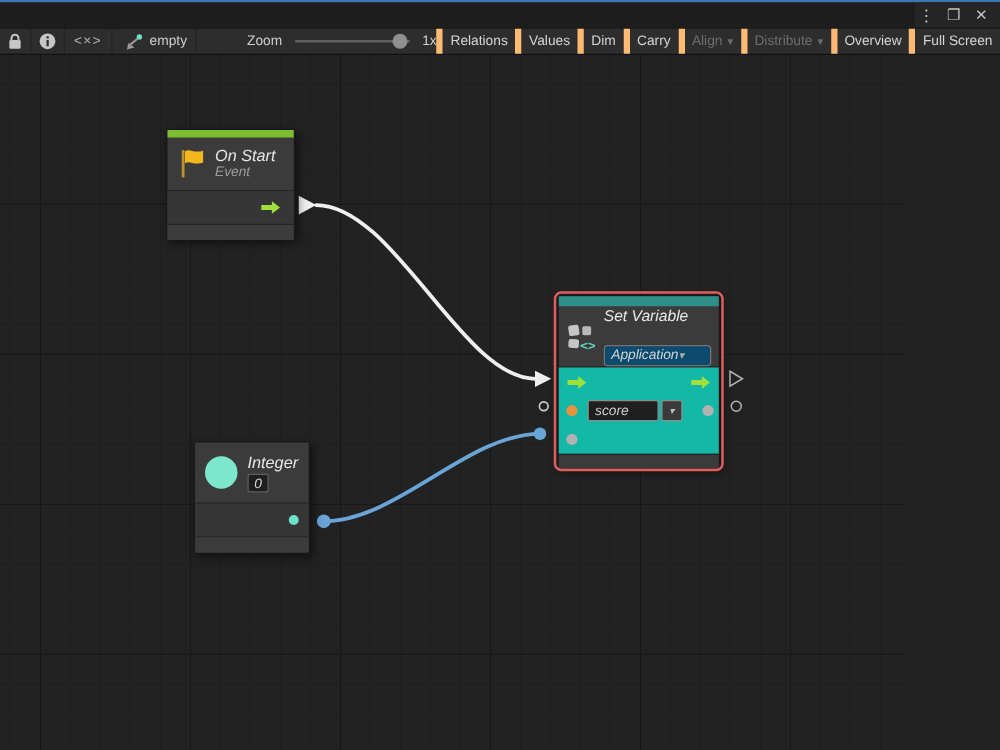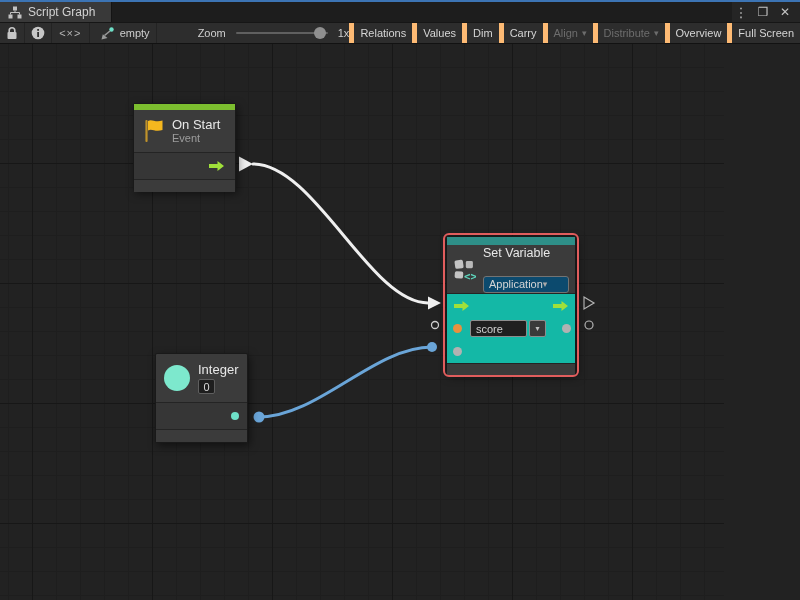--- a/index.html
+++ b/index.html
@@ -40,21 +40,21 @@
 
   
   .canvas { position:absolute; top:44px; left:0; width:724px; height:556px;
     background-color:#222222;
     background-image:
       linear-gradient(#171717 1px, transparent 1px),
       linear-gradient(90deg,#171717 1px, transparent 1px),
       linear-gradient(#1e1e1e 1px, transparent 1px),
       linear-gradient(90deg,#1e1e1e 1px, transparent 1px);
     background-size:120px 120px,120px 120px,24px 24px,24px 24px;
-    background-position:0 119px,32px 0,0 23px,8px 0; }
+    background-position:0 119px,32px 0,0 23px,8px 0;font-style:italic; }
 
   .wires { position:absolute; top:0; left:0; width:800px; height:556px; pointer-events:none; }
 
   
   .node { position:absolute; background:#3b3b3b; border:1px solid #191919; border-radius:2px;
     box-shadow:2px 3px 8px rgba(0,0,0,.5); color:#e4e4e4; }
   .node.selected { outline:2px solid #e15d5d; outline-offset:1px; border-radius:3px; }
   .color-bar { width:100%; }
   .node-sep { height:1px; background:#242424; }
   .node-foot { background:#3b3b3b; }
@@ -103,29 +103,20 @@
     justify-content:flex-end; padding-right:8px; }
   .node-int .node-foot { height:12px; }
 </style>
 </head>
 <body>
 
 <div class="window">
 
   <div class="accent-line"></div>
   <div class="tabbar">
-    <div class="tab">
-      <svg width="14" height="13" viewBox="0 0 14 13">
-        <rect x="5" y="0.5" width="4" height="4" fill="#c2c2c2"></rect>
-        <rect x="0.5" y="8.5" width="4" height="4" fill="#c2c2c2"></rect>
-        <rect x="9.5" y="8.5" width="4" height="4" fill="#c2c2c2"></rect>
-        <path d="M7 4.5 V6.5 M2.5 8.5 V6.5 H11.5 V8.5" stroke="#c2c2c2" fill="none" stroke-width="1"></path>
-      </svg>
-      <span>Script Graph</span>
-    </div>
     <div class="win-controls">
       <span class="win-btn menu">⋮</span>
       <span class="win-btn">❐</span>
       <span class="win-btn">✕</span>
     </div>
   </div>
 
   <div class="toolbar">
     <div class="tb-cell icon-cell">
       <svg width="12" height="14" viewBox="0 0 12 14">

